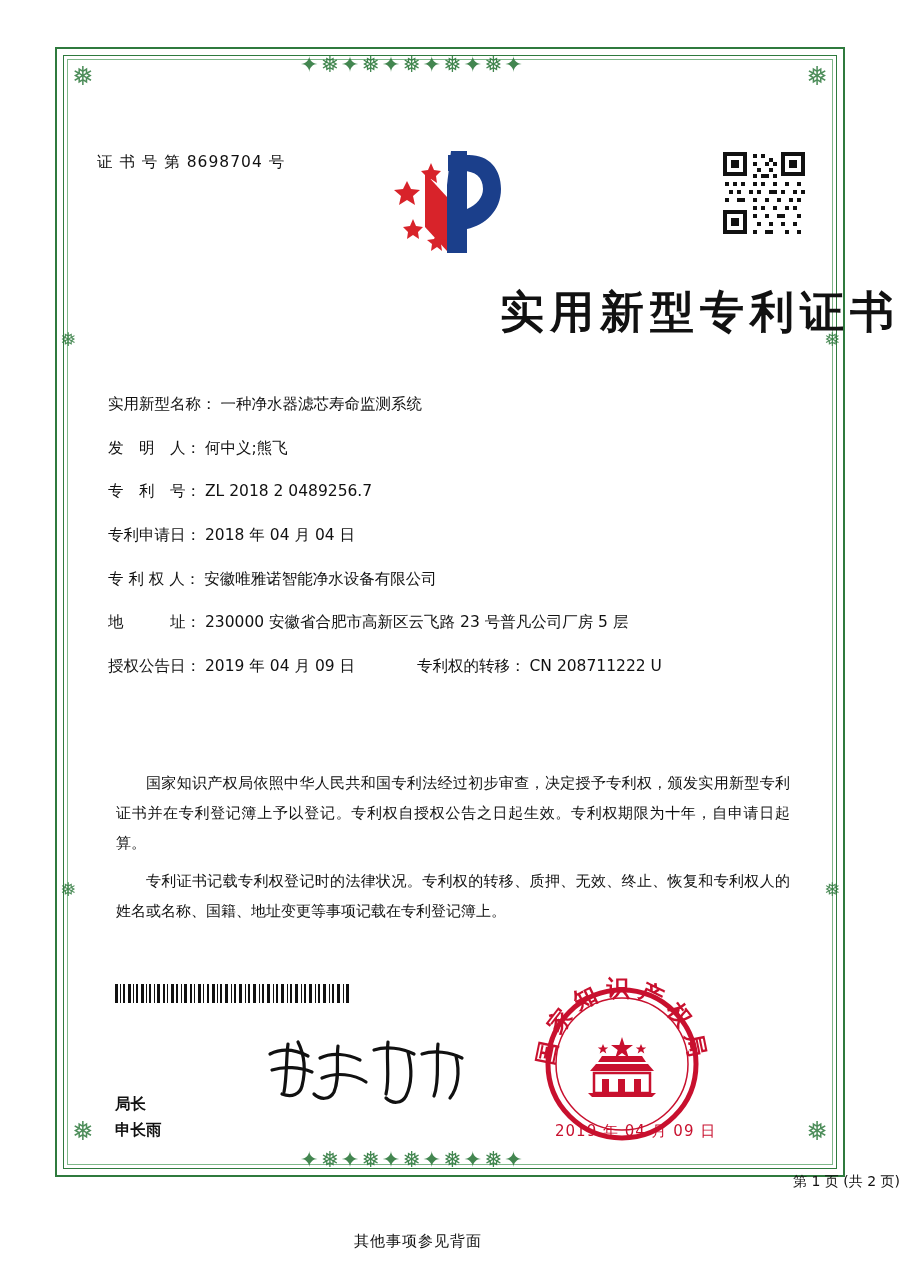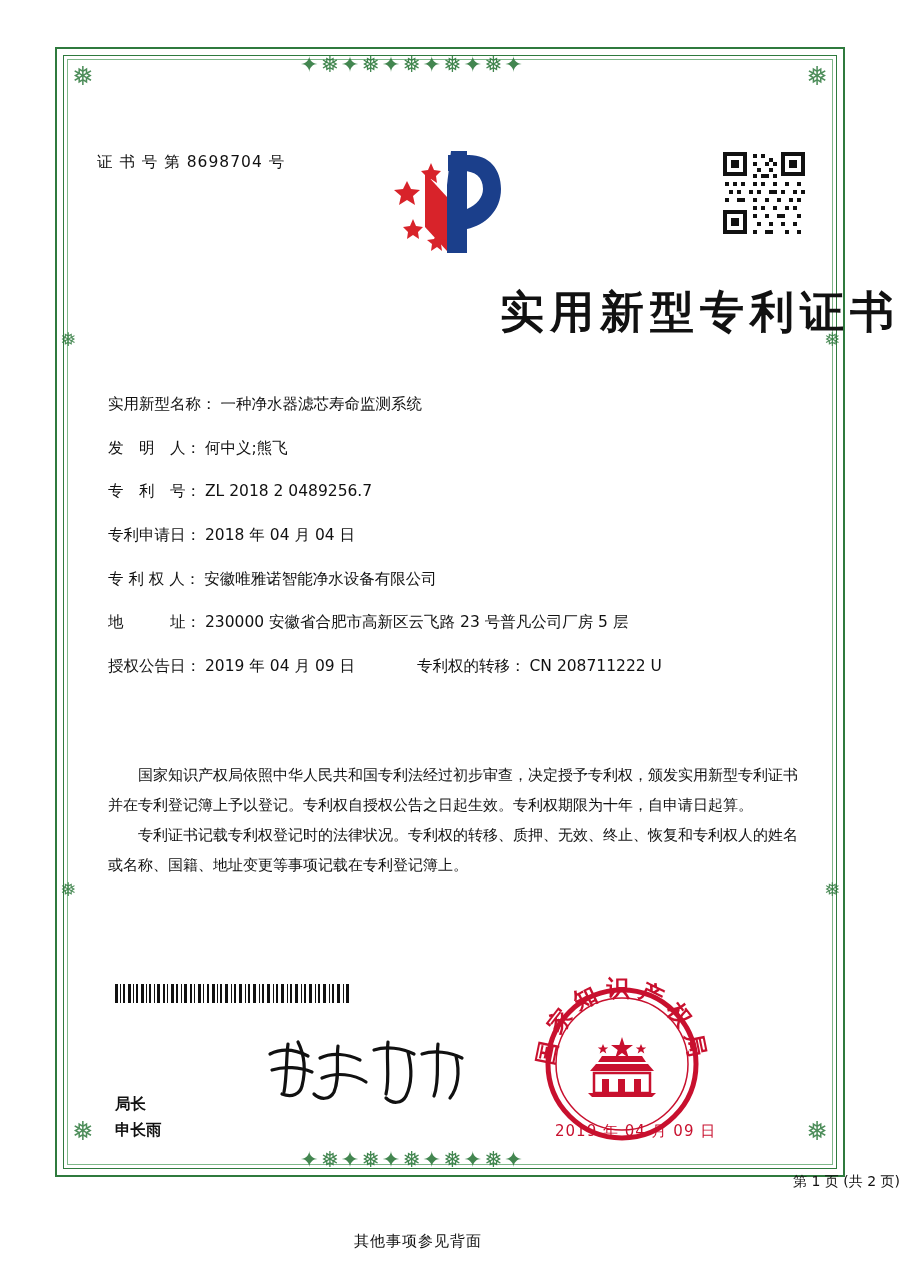--- a/index.html
+++ b/index.html
@@ -136,21 +136,21 @@
   .body-text {
     position: absolute;
     left: 108px;
     top: 760px;
     width: 690px;
     font-size: 15px;
     line-height: 30px;
     text-align: justify;
   }
   .body-text p {
-    margin: 0;
+    margin: 8px;
     text-indent: 2em;
   }
 
   
   .barcode {
     position: absolute;
     left: 115px;
     top: 984px;
     width: 235px;
     height: 19px;

